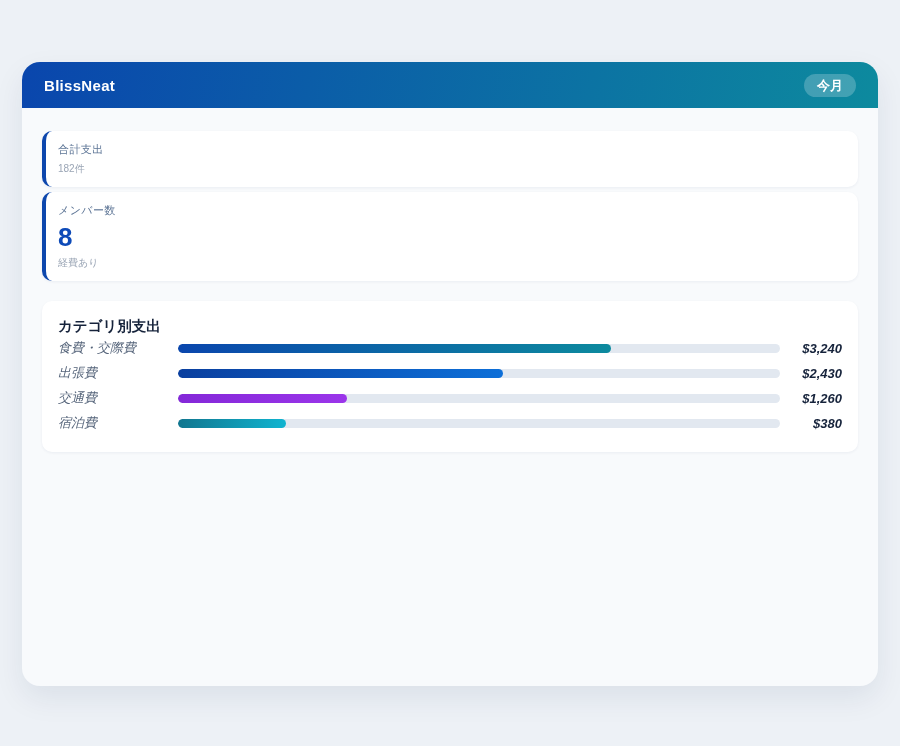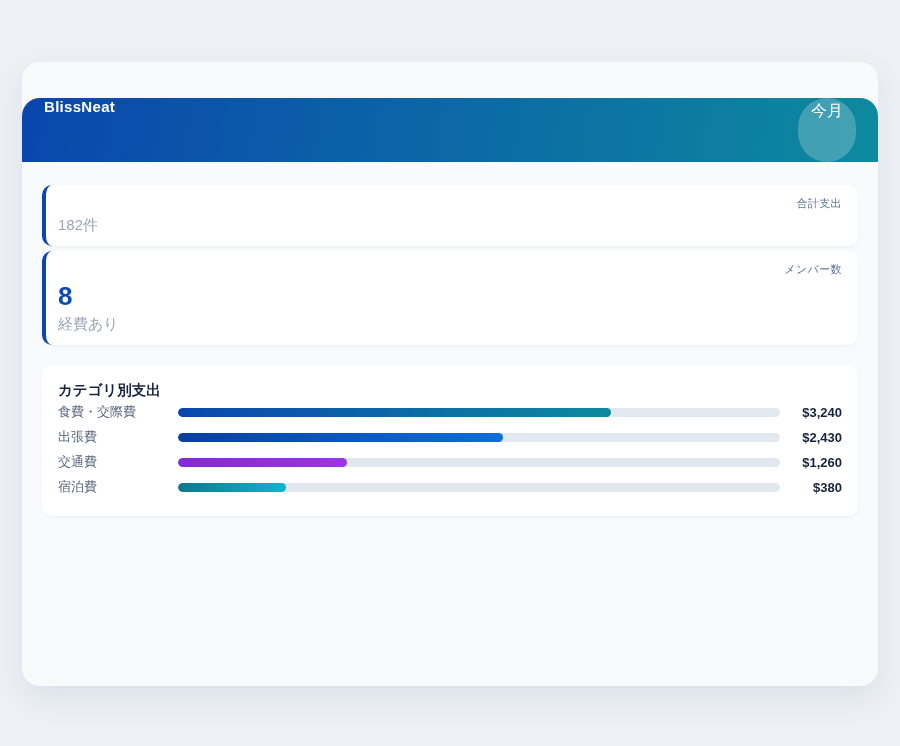--- a/index.html
+++ b/index.html
@@ -13,75 +13,75 @@
 
   .app-panel {
     position: absolute; left: 22px; top: 62px;
     width: 856px; height: 624px;
     background: #f8fafc;
     border-radius: 18px;
     box-shadow: 0 12px 30px rgba(15, 40, 80, 0.08);
   }
 
   .app-header {
-    height: 64px;
+    height: 46px;
     border-radius: 18px 18px 0 0;
-    display: flex; 
+    display: flex; align-items: center;
     padding: 0 22px;
-    margin-top: 36px;
   }
   .app-title {
     color: #ffffff; font-size: 15px; font-weight: bold; letter-spacing: 0.3px;
   }
   .period-badge {
     margin-left: auto;
-    color: #ffffff; font-size: 16px;
+    color: #ffffff; font-size: 13px;
     background: rgba(255,255,255,0.22);
     padding: 5px 13px;
     border-radius: 999px;
     cursor: pointer;
     line-height: 1;
+    font-weight: bold;
   }
 
   .main-content { padding: 23px 20px 20px 20px; }
 
   .stat-card {
     background: #ffffff;
     border-radius: 10px;
     border-left: 4px solid #0d47ad;
     padding: 11px 16px 11px 12px;
     margin-bottom: 5px;
     box-shadow: 0 1px 3px rgba(16, 42, 83, 0.06);
   }
   .stat-label {
     font-size: 11px; color: #5d7596; letter-spacing: 0.4px;
     margin-bottom: 5px;
-    text-align: right;
   }
   .stat-value {
     font-size: 26px; font-weight: bold; color: #0d4ab8;
     line-height: 1.15; letter-spacing: 0.2px;
   }
   .stat-sub {
-    font-size: 15px; color: #9aa5b5; margin-top: 3px;
+    font-size: 10px; color: #9aa5b5; margin-top: 3px;
   }
 
   .category-card {
     background: #ffffff;
     border-radius: 10px;
     margin-top: 20px;
     padding: 16px;
     box-shadow: 0 1px 3px rgba(16, 42, 83, 0.06);
   }
   .category-title {
     font-size: 14.5px; font-weight: bold; color: #16233b;
   }
   .cat-row {
     display: flex; align-items: center;
     height: 25px;
+    font-style: italic;
   }
   .cat-label {
     width: 120px; flex: 0 0 120px;
     font-size: 13px; color: #55647a;
   }
   .cat-track {
     flex: 1;
     height: 9px;
     background: #e2e8f0;
     border-radius: 5px;

